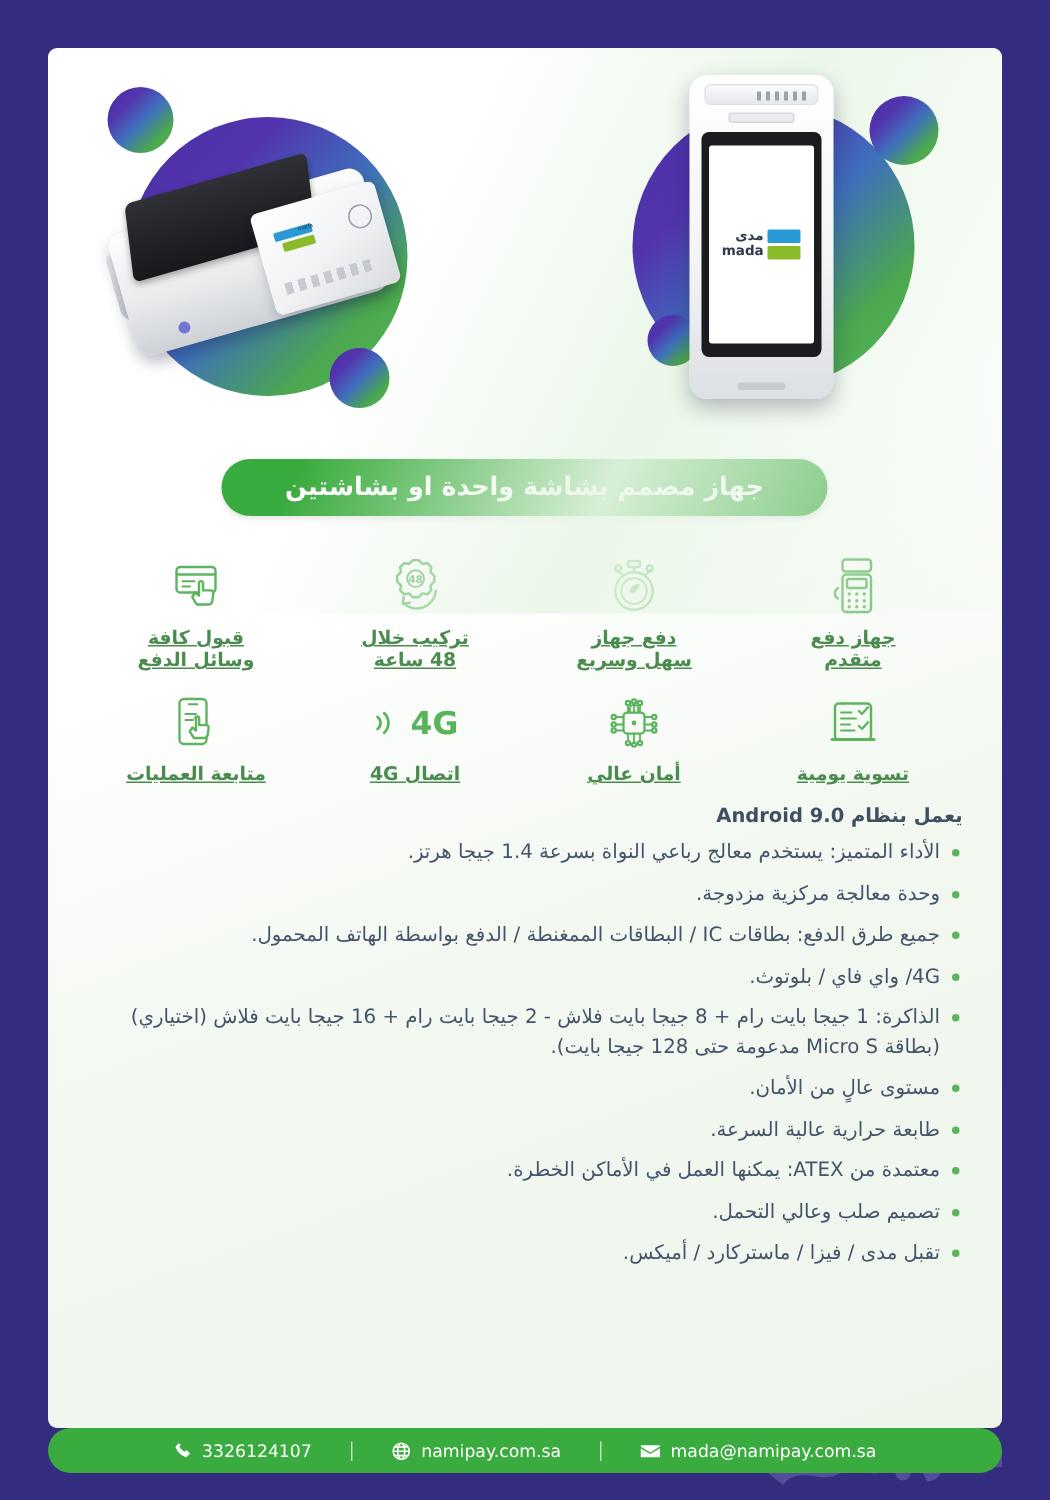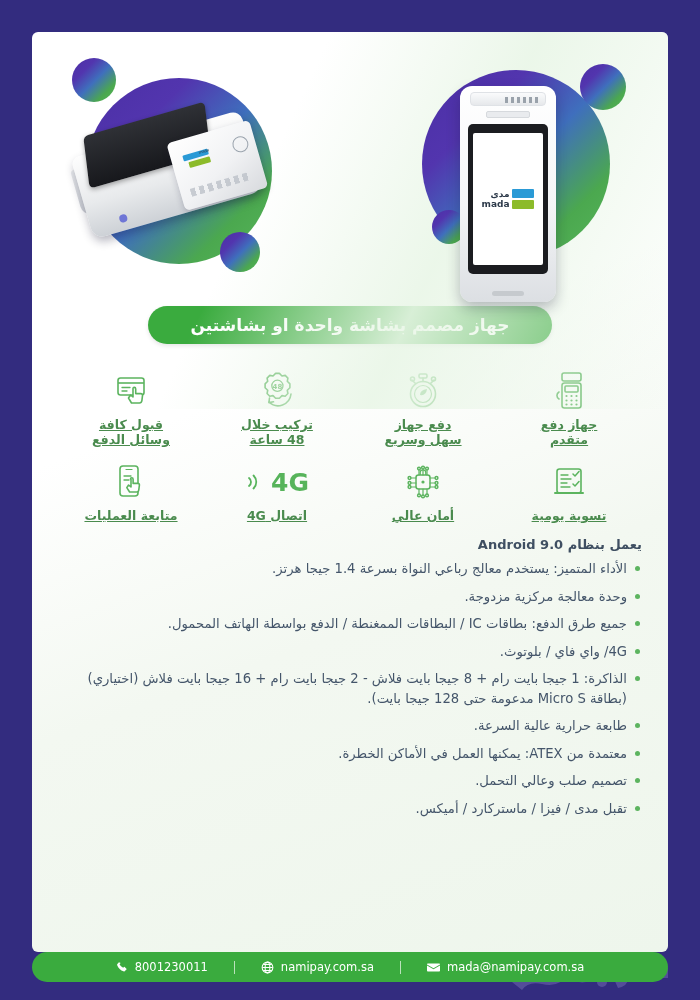--- a/index.html
+++ b/index.html
@@ -127,21 +127,20 @@
   .dev-right .c-s1   { position:absolute; right:2px;  top:24px; width:46px; height:46px; }
   .dev-right .c-s2   { position:absolute; right:162px;top:170px;width:34px; height:34px; }
 
   .term{
     position:absolute;
     right:72px; top:10px;
     width:96px; height:216px;
     background:linear-gradient(180deg,#ffffff 0%,#f4f5f7 55%,#dcdfe3 100%);
     border-radius:12px;
     box-shadow:0 6px 14px rgba(20,20,50,.28);
-    margin-top:36px;
   }
   .term-printer{
     position:absolute; left:10px; top:6px;
     width:76px; height:14px;
     background:linear-gradient(180deg,#fafbfc,#e6e8eb);
     border-radius:4px;
     border:1px solid #dfe2e6;
   }
   .term-printer i{
     position:absolute; right:6px; top:4px;
@@ -217,21 +216,21 @@
   }
   .feat .lbl{
     font-size:12.5px;
     line-height:15px;
     color:#4a8b4e;
     font-weight:bold;
     text-decoration:underline;
   }
   .ico svg{ display:block; }
   .g4{
-    font-size:25px; font-weight:bold; color:#57b45b;
+    font-size:21px; font-weight:bold; color:#57b45b;
     display:flex; align-items:center; gap:12px;
   }
 
   
   .specs{
     margin:8px 26px 0 26px;
     text-align:right;
   }
   .spec-title{
     font-size:13px;
@@ -489,20 +488,21 @@
     </div>
 
     <div class="specs">
       <div class="spec-title">يعمل بنظام Android 9.0</div>
       <ul class="spec-list">
         <li>الأداء المتميز: يستخدم معالج رباعي النواة بسرعة 1.4 جيجا هرتز.</li>
         <li>وحدة معالجة مركزية مزدوجة.</li>
         <li>جميع طرق الدفع: بطاقات IC / البطاقات الممغنطة / الدفع بواسطة الهاتف المحمول.</li>
         <li>4G/ واي فاي / بلوتوث.</li>
         <li>الذاكرة: 1 جيجا بايت رام + 8 جيجا بايت فلاش - 2 جيجا بايت رام + 16 جيجا بايت فلاش (اختياري) (بطاقة Micro S مدعومة حتى 128 جيجا بايت).</li>
+        <li>مستوى عالٍ من الأمان.</li>
         <li>طابعة حرارية عالية السرعة.</li>
         <li>معتمدة من ATEX: يمكنها العمل في الأماكن الخطرة.</li>
         <li>تصميم صلب وعالي التحمل.</li>
         <li>تقبل مدى / فيزا / ماستركارد / أميكس.</li>
       </ul>
     </div>
   </div>
 
   <svg id="watermark" viewBox="0 0 190 54">
     <g fill="#8a84c4" opacity="0.85">
@@ -512,21 +512,21 @@
       <path d="M122 14 h12 v22 q0 8 -10 10 l-4 -9 q4 -1 2 -5 z"></path>
       <path d="M144 26 h30 v10 h-30 z"></path>
     </g>
   </svg>
 
   <div id="footer">
     <div class="fitem">
       <svg width="12" height="12" viewBox="0 0 16 16" fill="#ffffff">
         <path d="M4.2 1.5 1.8 3.9q-.6.6-.2 1.6 1 2.7 3.3 5t5 3.3q1 .4 1.6-.2l2.4-2.4q.5-.5 0-1L11.6 8q-.5-.5-1 0l-1 1Q8 8.3 6.7 7t-2-2.6l1-1q.5-.5 0-1L3.5 1.5q-.5-.5-1 0z"></path>
       </svg>
-      <span>8001230011</span>
+      <span>3326124107</span>
     </div>
 
     <div class="fsep"></div>
 
     <div class="fitem">
       <svg width="13" height="13" viewBox="0 0 16 16" fill="none" stroke="#ffffff" stroke-width="1.3">
         <circle cx="8" cy="8" r="6.6"></circle>
         <ellipse cx="8" cy="8" rx="2.9" ry="6.6"></ellipse>
         <path d="M1.6 8h12.8M2.8 4.4h10.4M2.8 11.6h10.4"></path>
       </svg>

